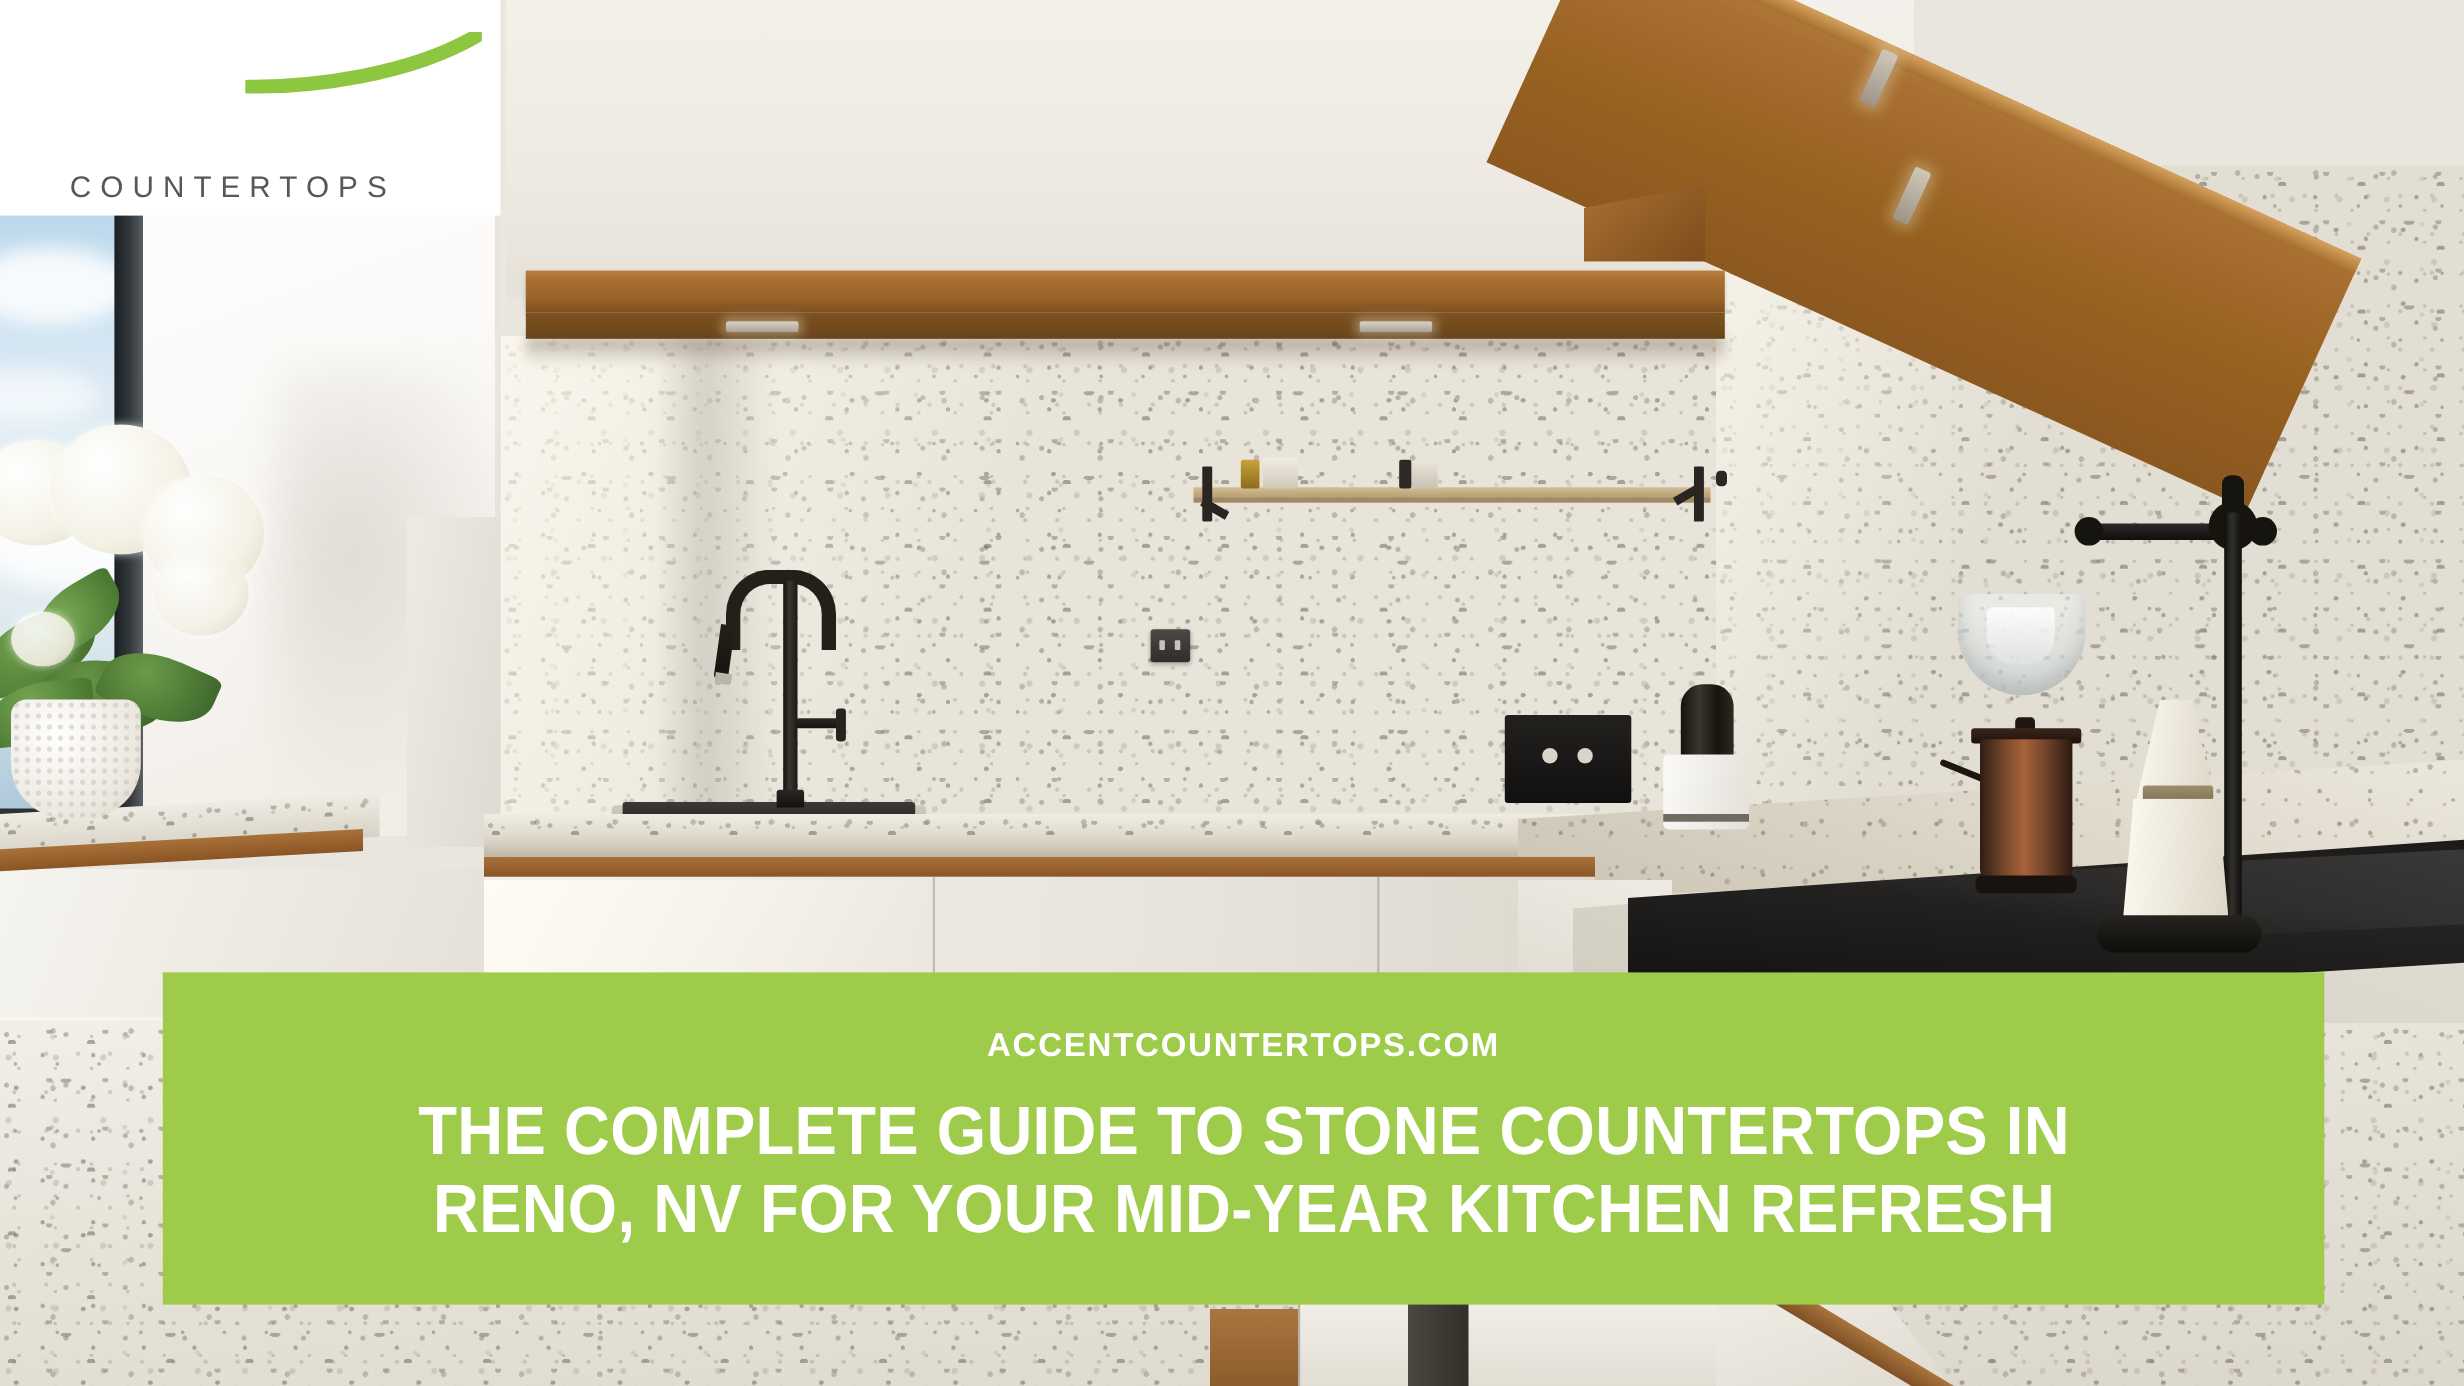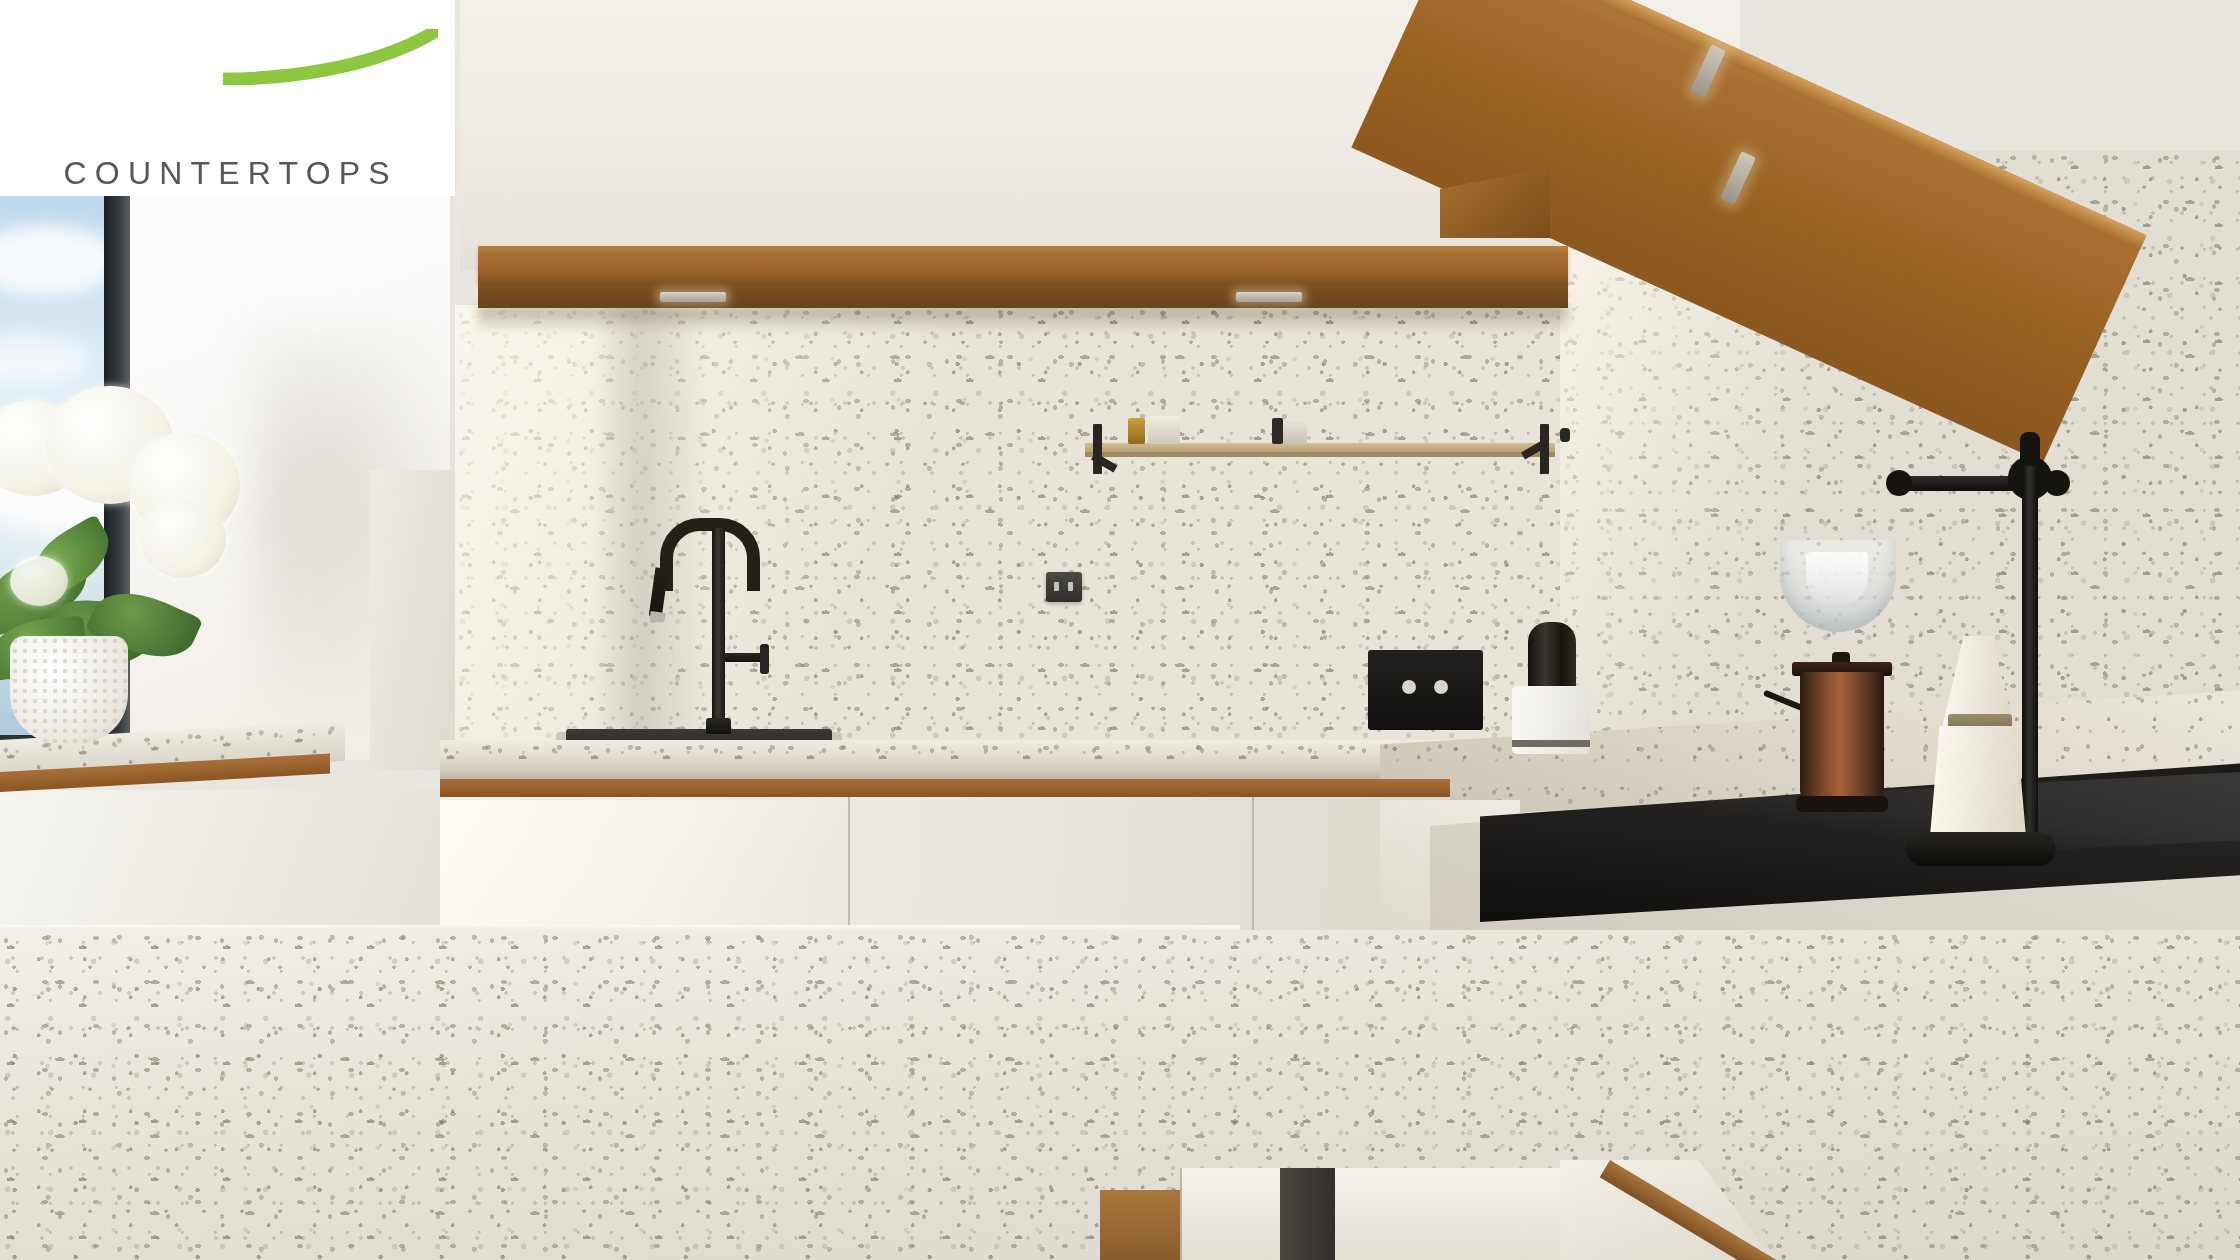--- a/index.html
+++ b/index.html
@@ -434,21 +434,21 @@
   .logo-swoosh{position:absolute;left:195px;top:6px;width:215px;height:56px;}
   .logo-word{
     position:absolute;left:18px;top:34px;
     font-family:"Liberation Sans",sans-serif;
     font-size:93px;font-weight:400;letter-spacing:-2px;
     color:#2e2e2e;line-height:1;
   }
   .logo-sub{
     position:absolute;left:36px;top:132px;
     font-family:"Liberation Sans",sans-serif;
-    font-size:32px;font-weight:400;letter-spacing:8.2px;
+    font-size:27px;font-weight:400;letter-spacing:8.2px;
     color:#575757;
   }
 
   
   .banner{
     position:absolute;left:148px;top:884px;width:1965px;height:302px;
     background:#9ecb4a;
     display:flex;flex-direction:column;align-items:center;justify-content:center;
   }
   .banner-url{
@@ -630,14 +630,18 @@
 
   <div class="logo-box">
     <div class="logo-wrap">
       <svg class="logo-swoosh" viewBox="0 0 215 56" xmlns="http://www.w3.org/2000/svg">
         <path d="M2 50 C60 50, 150 40, 213 2" fill="none" stroke="#8DC63F" stroke-width="13" stroke-linecap="round"></path>
       </svg>
       <div class="logo-sub">COUNTERTOPS</div>
     </div>
   </div>
 
+  <div class="banner">
+    <div class="banner-url">ACCENTCOUNTERTOPS.COM</div>
+    <div class="banner-title">THE COMPLETE GUIDE TO STONE COUNTERTOPS IN RENO, NV FOR YOUR MID-YEAR KITCHEN REFRESH</div>
+  </div>
 
 </div>
 
 </body></html>

